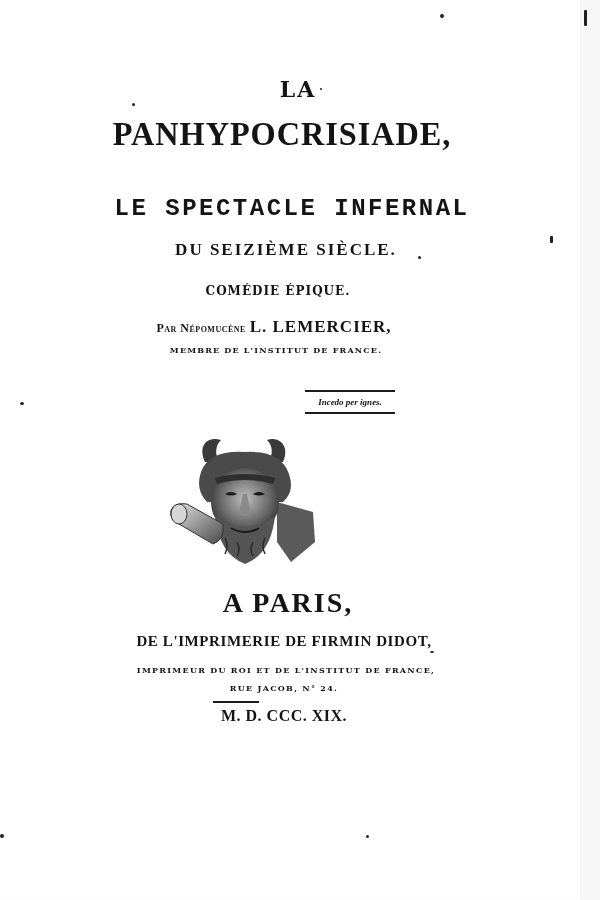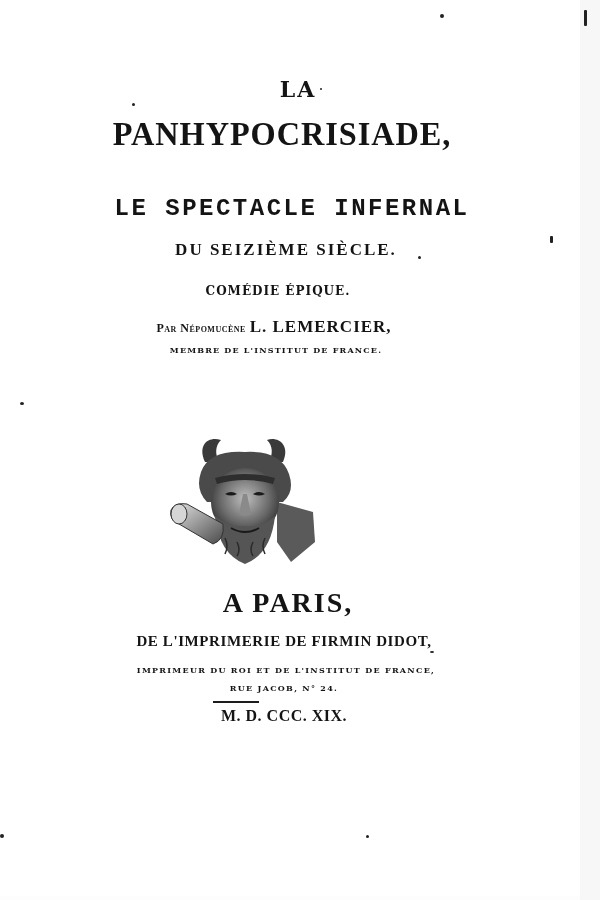--- a/index.html
+++ b/index.html
@@ -93,20 +93,21 @@
   <div class="line l-sub">LE SPECTACLE INFERNAL</div>
   <div class="line l-siecle">DU SEIZIÈME SIÈCLE.</div>
   <div class="line l-genre">COMÉDIE ÉPIQUE.</div>
 
   <div class="line l-author">
     <span class="par">Par Népomucène</span>
     <span class="name">L. LEMERCIER,</span>
   </div>
   <div class="line l-member">MEMBRE DE L'INSTITUT DE FRANCE.</div>
 
+  <div class="epigraph">Incedo per ignes.</div>
 
   <div class="vignette">
     <svg width="160" height="140" viewBox="0 0 160 140">
       <defs>
         <radialGradient id="faceG" cx="50%" cy="45%" r="60%">
           <stop offset="0%" stop-color="#bdbdbd"></stop>
           <stop offset="60%" stop-color="#6a6a6a"></stop>
           <stop offset="100%" stop-color="#2a2a2a"></stop>
         </radialGradient>
         <linearGradient id="hornG" x1="0" y1="0" x2="1" y2="1">

